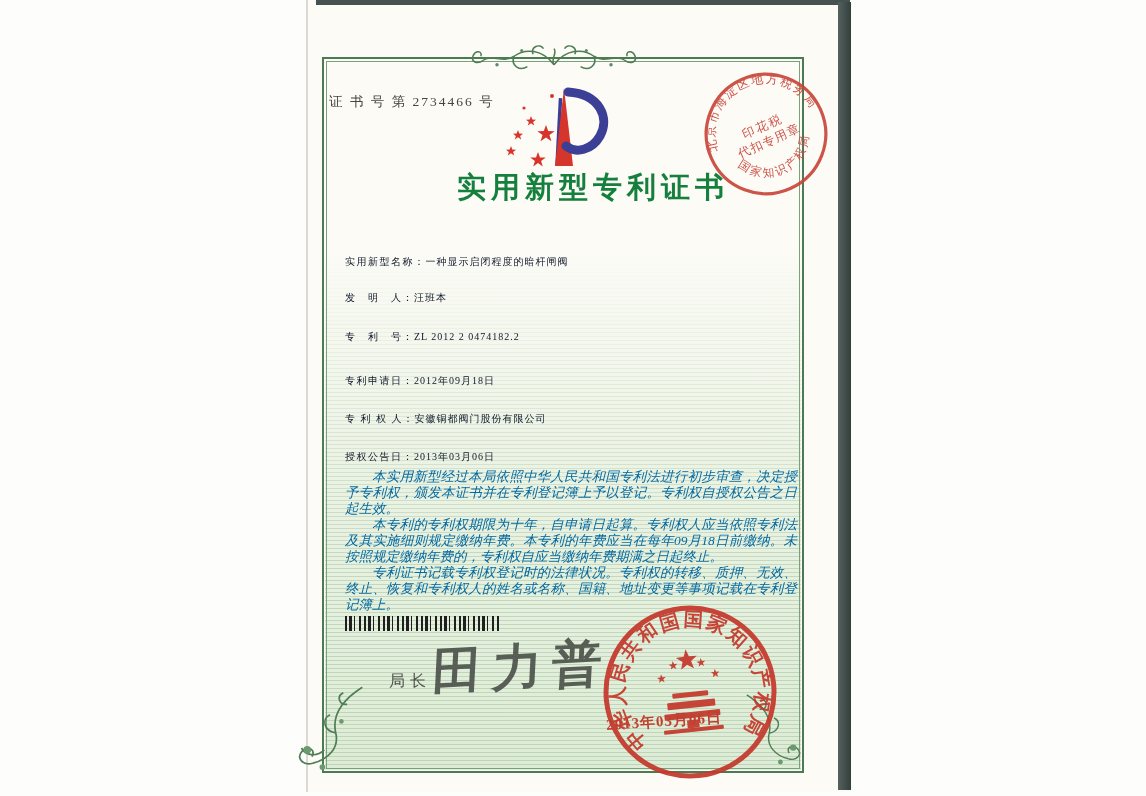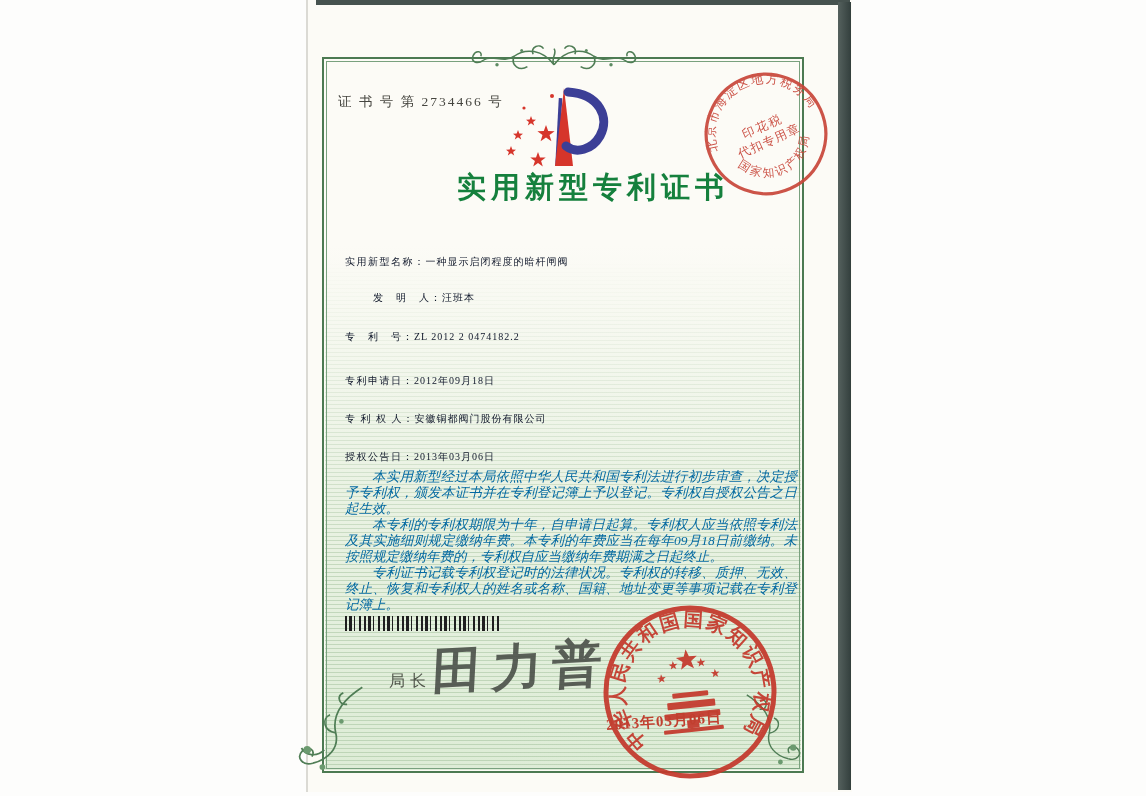--- a/index.html
+++ b/index.html
@@ -17,21 +17,21 @@
   
   .frame{left:322px;top:57px;width:478px;height:712px;border:2px solid #4c7a52;}
   .frame-inner{position:absolute;left:2px;top:2px;right:2px;bottom:2px;border:1px solid #79a17e;}
   .guilloche{position:absolute;left:1px;top:1px;right:1px;bottom:1px;
      background:linear-gradient(to bottom,rgba(230,241,225,0) 26%,rgba(221,236,214,0.55) 58%,#ddecd6 100%);}
   .guilloche-lines{position:absolute;left:0;top:0;right:0;bottom:0;
      background:repeating-linear-gradient(to bottom,rgba(124,166,118,0.33) 0 1px,rgba(255,255,255,0) 1px 4px);
      -webkit-mask-image:linear-gradient(to bottom,transparent 28%,black 72%);
      mask-image:linear-gradient(to bottom,transparent 28%,black 72%);}
 
-  .cert-no{left:338px;top:93px;font-size:13.5px;letter-spacing:2px;color:#45453f;}
+  .cert-no{left:329px;top:93px;font-size:13.5px;letter-spacing:2px;color:#45453f;}
   .title{left:322px;top:168px;width:478px;text-align:center;font-size:29px;font-weight:600;
          letter-spacing:5px;color:#15803d;padding-left:32px;}
 
   .field{left:345px;font-size:10px;color:#0f172a;letter-spacing:1px;white-space:nowrap;}
   .field .lab{letter-spacing:1.5px;}
 
   .paras{left:345px;top:469px;width:452px;font-size:13.5px;line-height:16px;color:#0369a1;
          text-align:justify;font-style:italic;}
   .paras p{margin:0;text-indent:2em;}
 
@@ -138,21 +138,21 @@
     <text font-size="11" fill="#c8463a" letter-spacing="2">
       <textPath href="#taxBottom" startOffset="50%" text-anchor="middle">国家知识产权局</textPath>
     </text>
     <text x="60" y="56" text-anchor="middle" font-size="11.5" fill="#c8463a" letter-spacing="2">印花税</text>
     <text x="60" y="71" text-anchor="middle" font-size="11.5" fill="#c8463a" letter-spacing="1">代扣专用章</text>
   </svg>
 
   <div class="abs field" style="top:255px;">
     <span class="lab">实用新型名称：</span><span>一种显示启闭程度的暗杆闸阀</span>
   </div>
-  <div class="abs field" style="top:291px;margin-left:28px;">
+  <div class="abs field" style="top:291px;">
     <span class="lab">发　明　人：</span><span>汪班本</span>
   </div>
   <div class="abs field" style="top:330px;">
     <span class="lab">专　利　号：</span><span>ZL 2012 2 0474182.2</span>
   </div>
   <div class="abs field" style="top:374px;">
     <span class="lab">专利申请日：</span><span>2012年09月18日</span>
   </div>
   <div class="abs field" style="top:412px;">
     <span class="lab">专 利 权 人：</span><span>安徽铜都阀门股份有限公司</span>

